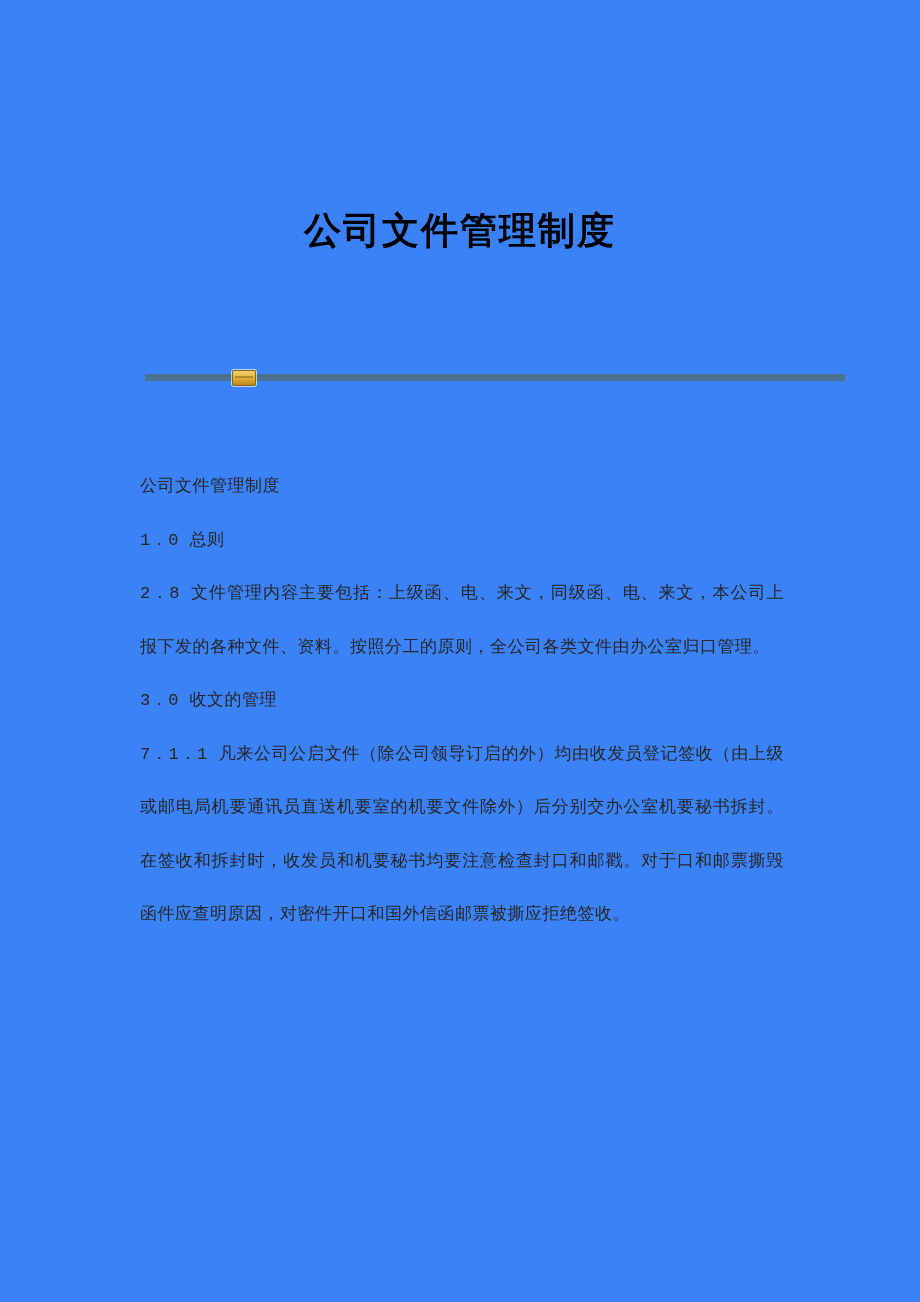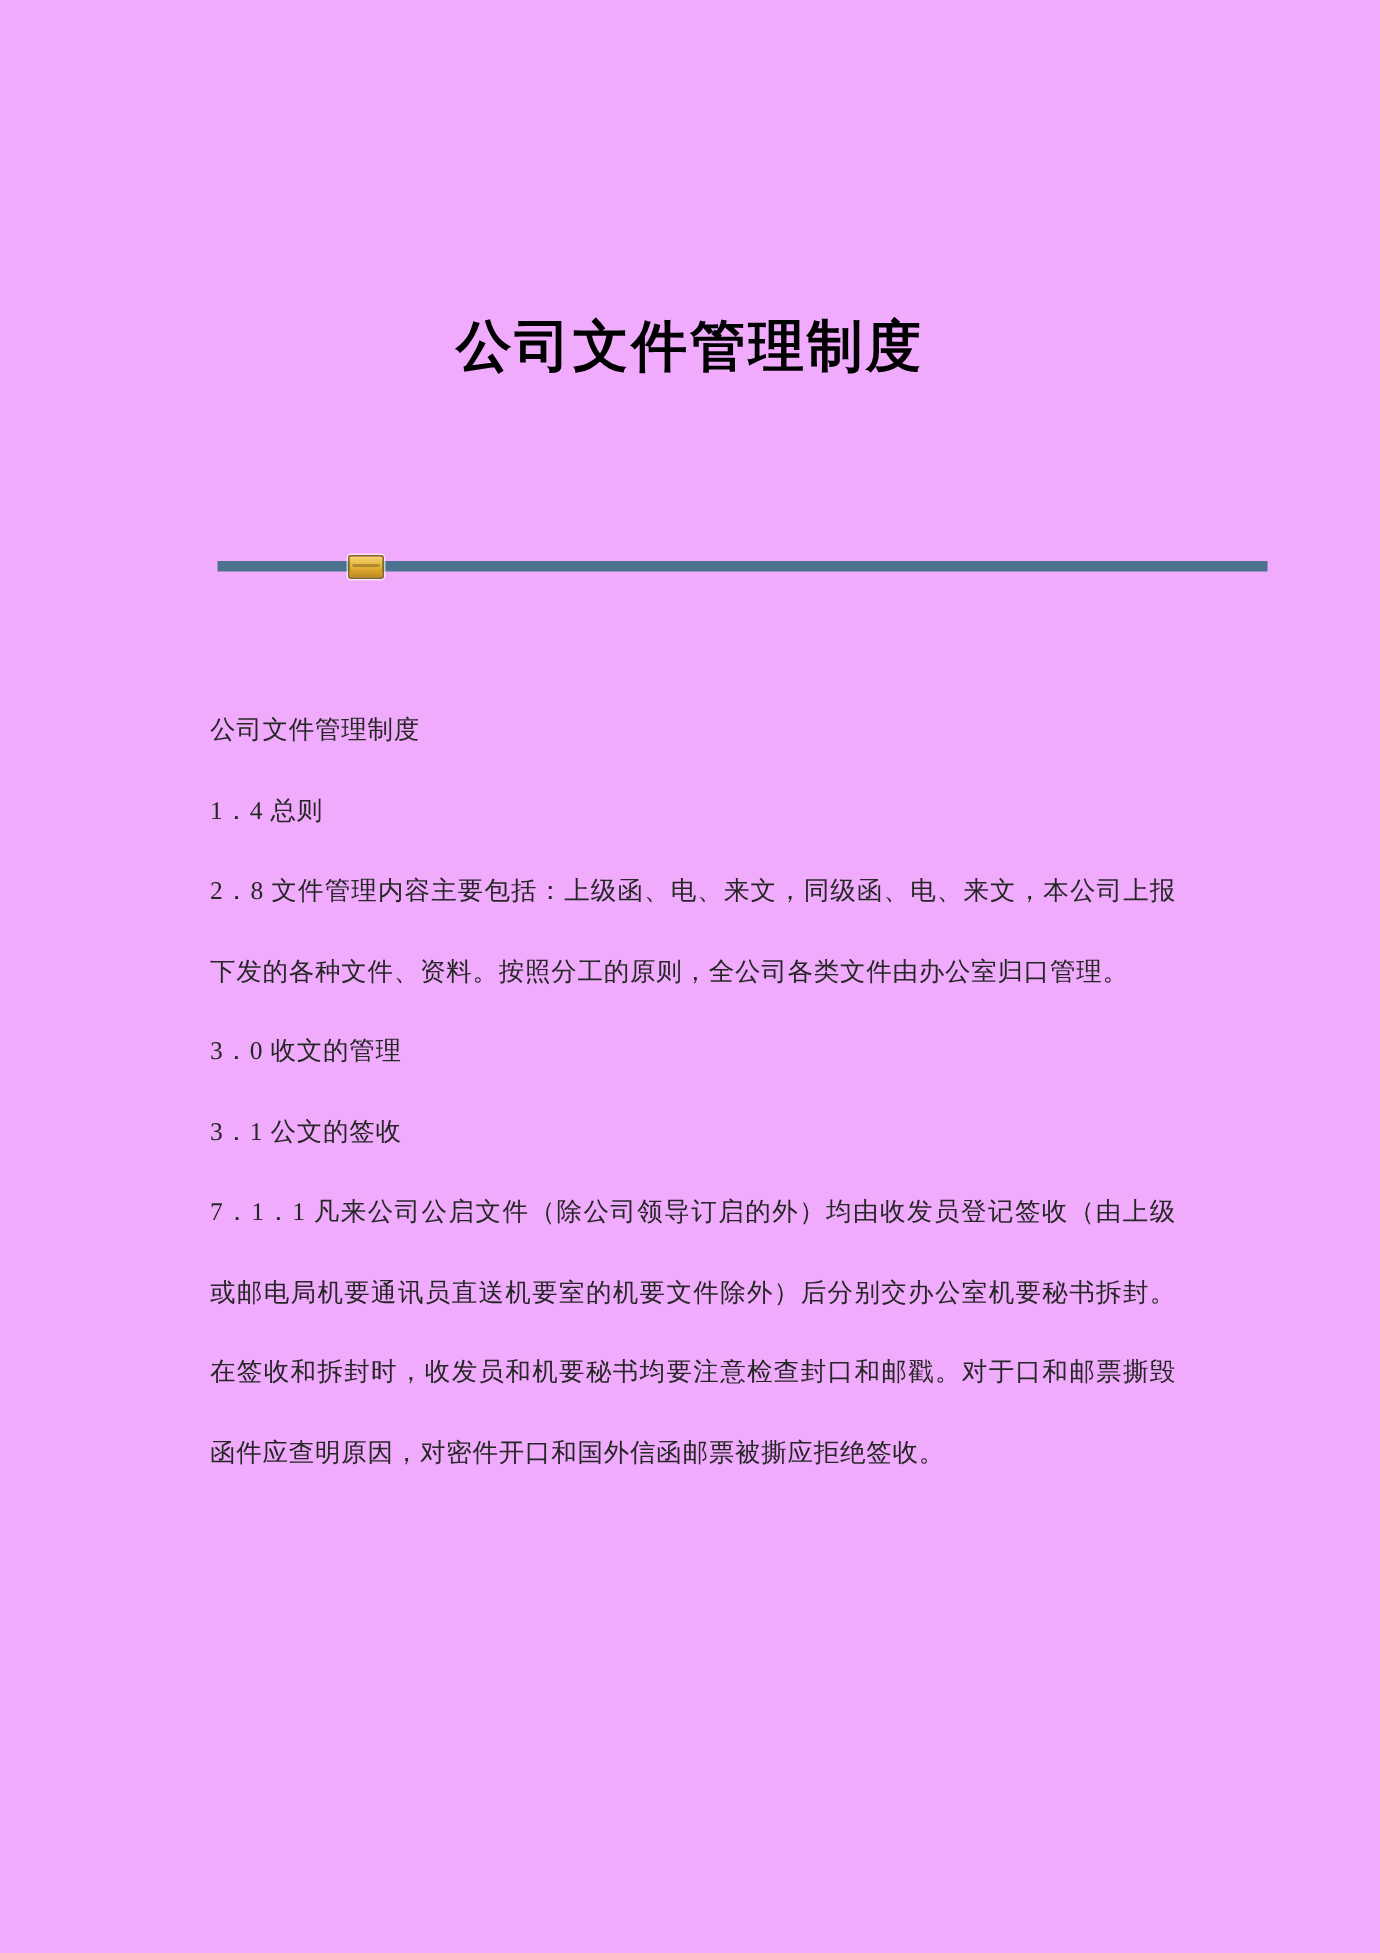--- a/index.html
+++ b/index.html
@@ -4,23 +4,23 @@
 <style>
   html, body {
     margin: 0;
     padding: 0;
     background: #ffffff;
   }
   .page {
     position: relative;
     width: 920px;
     height: 1302px;
-    background: #f0abfc;
+    background: #3b82f6;
     overflow: hidden;
-    font-family: Liberation Serif, serif;
+    font-family: Liberation Mono, monospace;
     color: #262626;
   }
   .doc-title {
     position: absolute;
     top: 206px;
     left: 0;
     width: 920px;
     margin: 0;
     text-align: center;
     font-size: 37px;
@@ -87,20 +87,19 @@
 
   <h1 class="doc-title">公司文件管理制度</h1>
 
   <div class="divider">
     <span class="divider-bar"></span>
     <span class="divider-ornament"></span>
   </div>
 
   <div class="body-text">
     <p>公司文件管理制度</p>
-    <p>1．4 总则</p>
+    <p>1．0 总则</p>
     <p>2．8 文件管理内容主要包括：上级函、电、来文，同级函、电、来文，本公司上报下发的各种文件、资料。按照分工的原则，全公司各类文件由办公室归口管理。</p>
     <p>3．0 收文的管理</p>
-    <p>3．1 公文的签收</p>
     <p>7．1．1 凡来公司公启文件（除公司领导订启的外）均由收发员登记签收（由上级或邮电局机要通讯员直送机要室的机要文件除外）后分别交办公室机要秘书拆封。在签收和拆封时，收发员和机要秘书均要注意检查封口和邮戳。对于口和邮票撕毁函件应查明原因，对密件开口和国外信函邮票被撕应拒绝签收。</p>
   </div>
 
 </div>
 
 </body></html>

